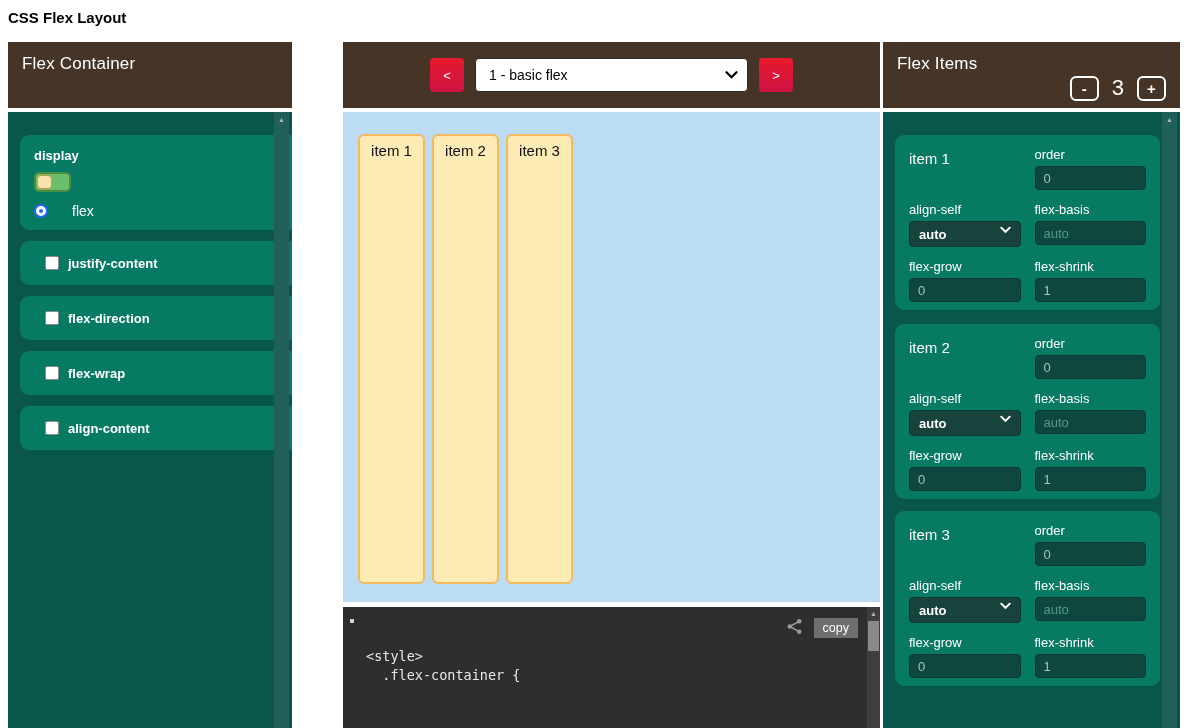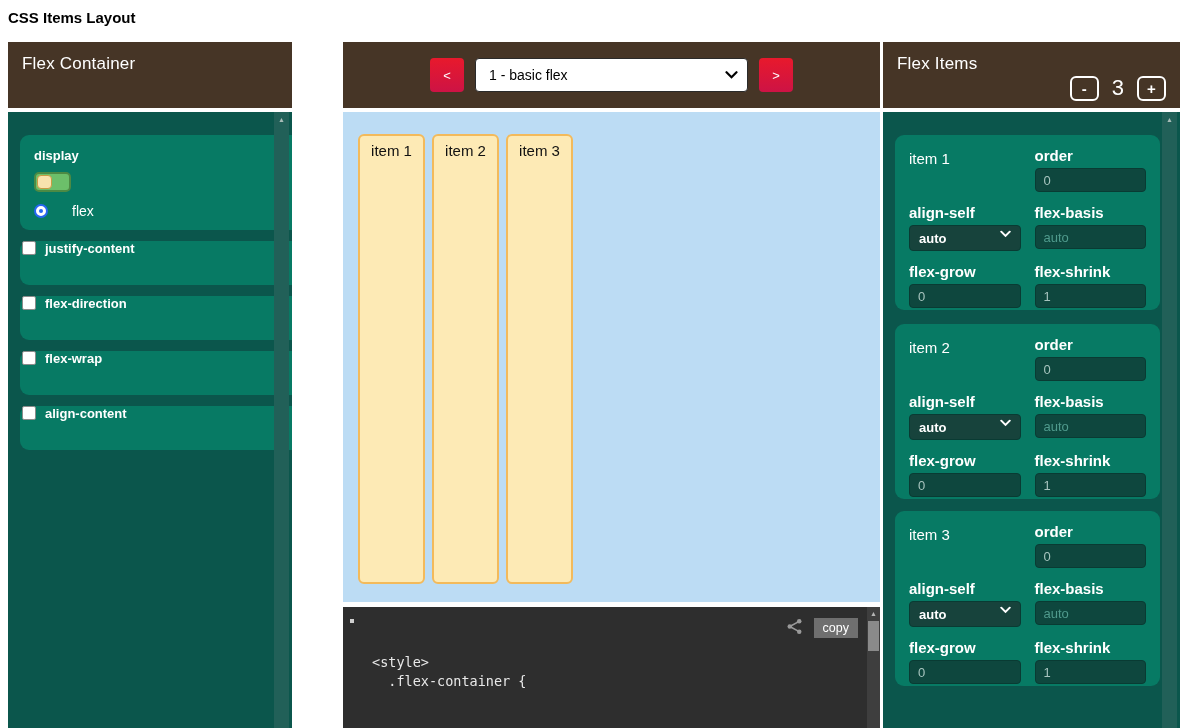--- a/index.html
+++ b/index.html
@@ -24,21 +24,21 @@
   
   .card { background:#077a64; border-radius:9px; margin-left:12px; width:295px; }
   .display-card { margin-top:23px; height:95px; padding:13px 26px 0 14px; }
   .card-label { font-size:13px; font-weight:bold; color:#fff; }
   .toggle { position:relative; width:37px; height:20px; margin-top:9px; background:#6cbf6a; border:2px solid #4d8a44; border-radius:5px; cursor:pointer; }
   .toggle-knob { position:absolute; left:1px; top:1px; width:15px; height:14px; background:#f8e3ae; border:1px solid #c89b43; border-radius:4px; }
   .radio-row { display:flex; align-items:center; gap:24px; margin-top:11px; color:#fff; font-size:14px; cursor:pointer; }
   .radio { position:relative; width:14px; height:14px; border-radius:50%; background:#fff; border:2.5px solid #2667f2; flex:0 0 auto; }
   .radio::after { content:''; position:absolute; inset:3px; border-radius:50%; background:#2667f2; }
 
-  .prop-card { height:44px; margin-top:11px; display:flex; align-items:flex-start; gap:9px; padding-left:2px; }
+  .prop-card { height:44px; margin-top:11px; display:flex; align-items:center; gap:9px; padding-left:25px; }
   .cb { appearance:none; -webkit-appearance:none; width:14px; height:14px; margin:0; background:#fff; border:1px solid #8b8b8b; border-radius:2px; flex:0 0 auto; cursor:pointer; }
   .prop-label { font-size:13px; font-weight:bold; color:#fff; }
 
   
   .middle-header { display:flex; align-items:center; justify-content:center; gap:11px; }
   .nav-btn { width:34px; height:34px; border:none; border-radius:4px; color:#fff; font-size:13px;
              background:linear-gradient(180deg,#e8192c 0%,#cd1345 100%); cursor:pointer; }
   .sel-wrap { position:relative; width:273px; height:34px; }
   .sel-wrap select { width:100%; height:100%; appearance:none; -webkit-appearance:none; background:#fff; color:#000;
                      border:1px solid #2a2a2a; border-radius:4px; font-size:14px; font-family:"Liberation Sans",sans-serif;
@@ -47,53 +47,53 @@
 
   
   .flex-preview { position:absolute; top:70px; left:0; width:100%; height:490px; background:#bcdcf4;
                   padding:22px 0 0 15px; display:flex; align-items:flex-start; gap:7px; }
   .flex-item { width:67px; height:450px; background:#fdeab5; border:2px solid #f3ba5b; border-radius:6px;
                font-size:15px; color:#111; text-align:center; padding-top:6px; }
 
   
   .code-block { position:absolute; top:565px; left:0; width:100%; height:121px; background:#2e2e2e; overflow:hidden; }
   .cursor-dot { position:absolute; left:7px; top:12px; width:4px; height:4px; background:#cfcfcf; }
-  .code-lines { margin:10px; padding:36px 0 0 19px; font-family:"DejaVu Sans Mono", monospace; font-size:13.5px; line-height:19px; color:#e8e8e8; }
+  .code-lines { margin:4px; padding:36px 0 0 19px; font-family:"DejaVu Sans Mono", monospace; font-size:13.5px; line-height:19px; color:#e8e8e8; }
   .code-line { white-space:pre; min-height:19px; }
   .code-tools { position:absolute; top:11px; right:22px; display:flex; align-items:flex-start; gap:11px; }
   .copy-btn { background:#6f6f6f; color:#fff; border:none; font-size:12.5px; font-family:"Liberation Sans",sans-serif;
               padding:3px 9px; cursor:pointer; }
   .code-scroll { position:absolute; right:0; top:0; bottom:0; width:13px; background:#3e3e3e; }
   .code-scroll .arr { display:block; text-align:center; font-size:7px; color:#b5b5b5; padding-top:3px; }
   .code-thumb { position:absolute; left:1px; top:14px; width:11px; height:30px; background:#8a8a8a; }
 
   
   .counter { position:absolute; right:14px; bottom:7px; display:flex; align-items:center; gap:13px; }
   .count-btn { width:29px; height:25px; background:transparent; border:2px solid #fff; border-radius:6px;
                color:#fff; font-size:15px; font-weight:bold; line-height:1; cursor:pointer; padding:0; }
   .count-val { font-size:22px; color:#fff; }
 
   .item-card { background:#077a64; border-radius:9px; margin-left:12px; width:265px; height:175px; padding:12px 14px; margin-top:14px; }
   .item-card.first { margin-top:23px; }
   .item-grid { display:grid; grid-template-columns:1fr 1fr; column-gap:14px; row-gap:12px; }
   .item-name { font-size:15px; color:#fff; padding-top:3px; }
-  .field label { display:block; font-size:15px; font-weight:bold; color:#fff; margin-bottom:4px; }
+  .field label { display:block; font-size:13px; font-weight:normal; color:#fff; margin-bottom:4px; }
   .field input { width:100%; height:24px; background:#0e473e; border:1px solid #093b33; border-radius:4px;
                  color:#a7c4be; font-size:13px; padding:0 8px; font-family:"Liberation Sans",sans-serif; }
   .field input::placeholder { color:#4f9a8c; opacity:1; }
   .fsel { position:relative; }
   .fsel select { width:100%; height:26px; appearance:none; -webkit-appearance:none; background:#17433c;
                  border:1px solid #093b33; border-radius:4px; color:#fff; font-weight:bold; font-size:13px;
                  padding:0 24px 0 9px; font-family:"Liberation Sans",sans-serif; }
 </style>
 </head>
 <body>
 
 <div class="page">
-  <div class="app-title">CSS Items Layout</div>
+  <div class="app-title">CSS Flex Layout</div>
 
   <section class="col col-left">
     <header class="panel-header">
       <span class="panel-title">Flex Container</span>
     </header>
     <div class="panel-body">
       <div class="card display-card">
         <div class="card-label">display</div>
         <div class="toggle">
           <div class="toggle-knob"></div>

